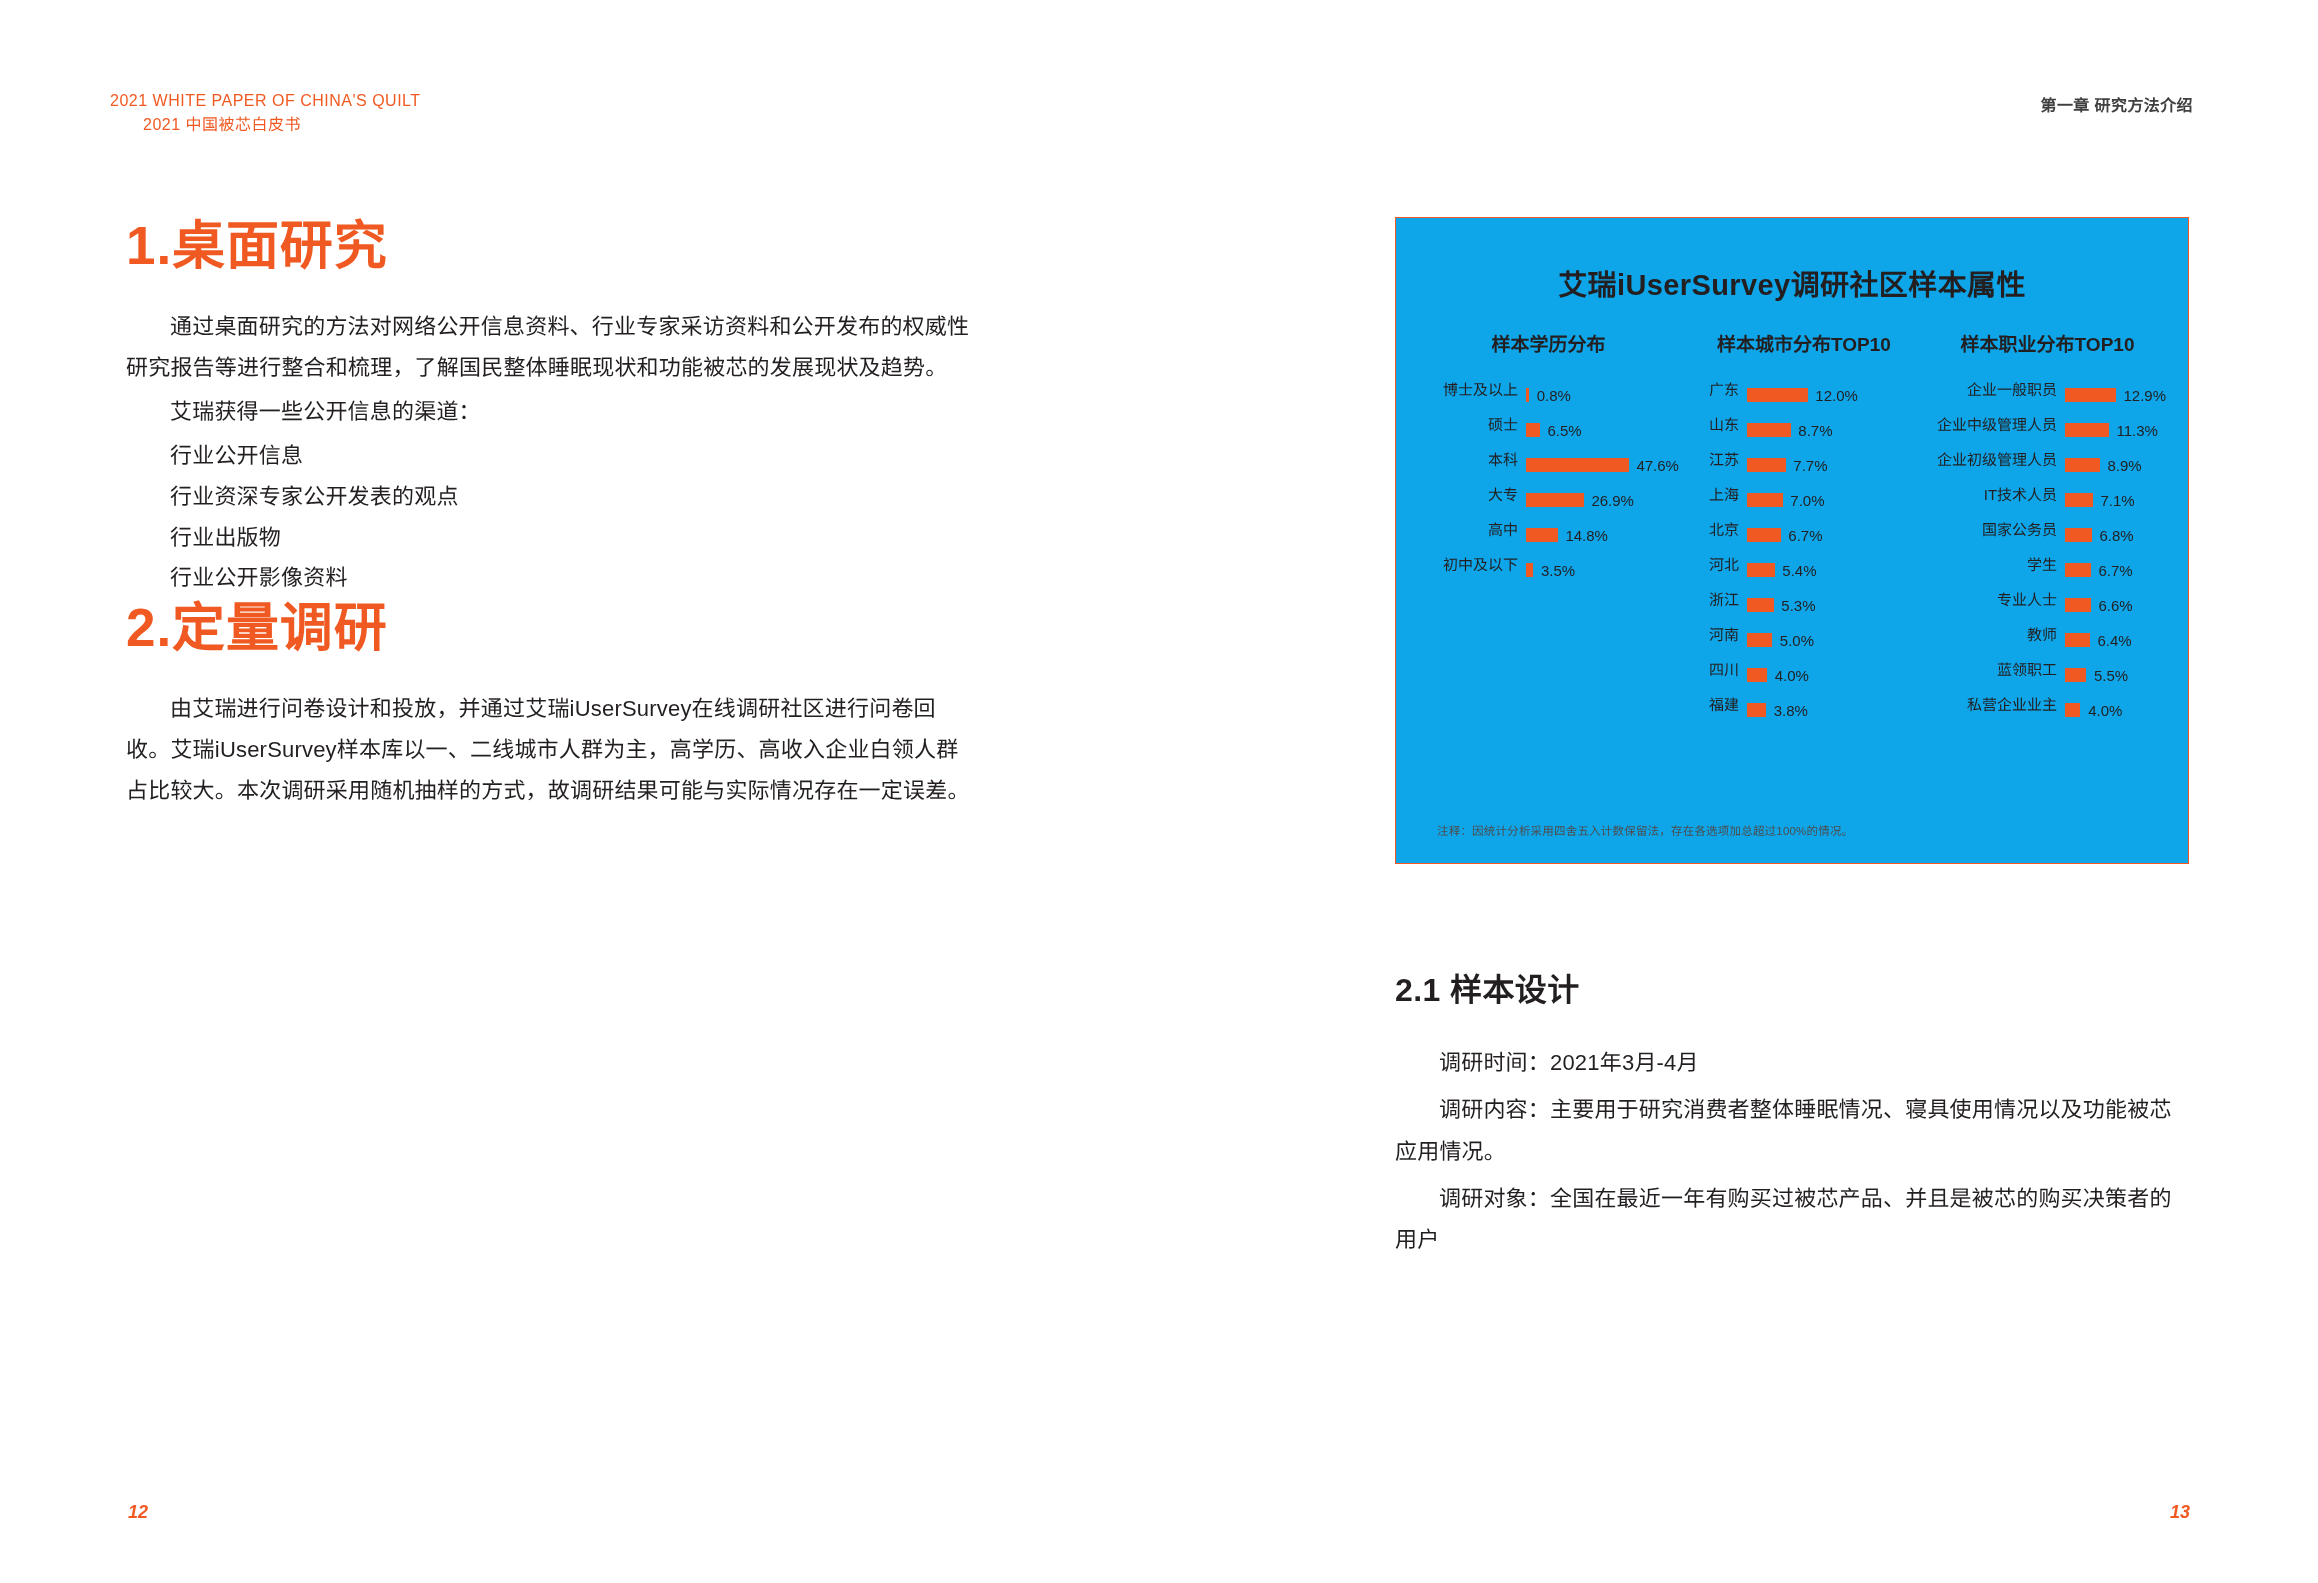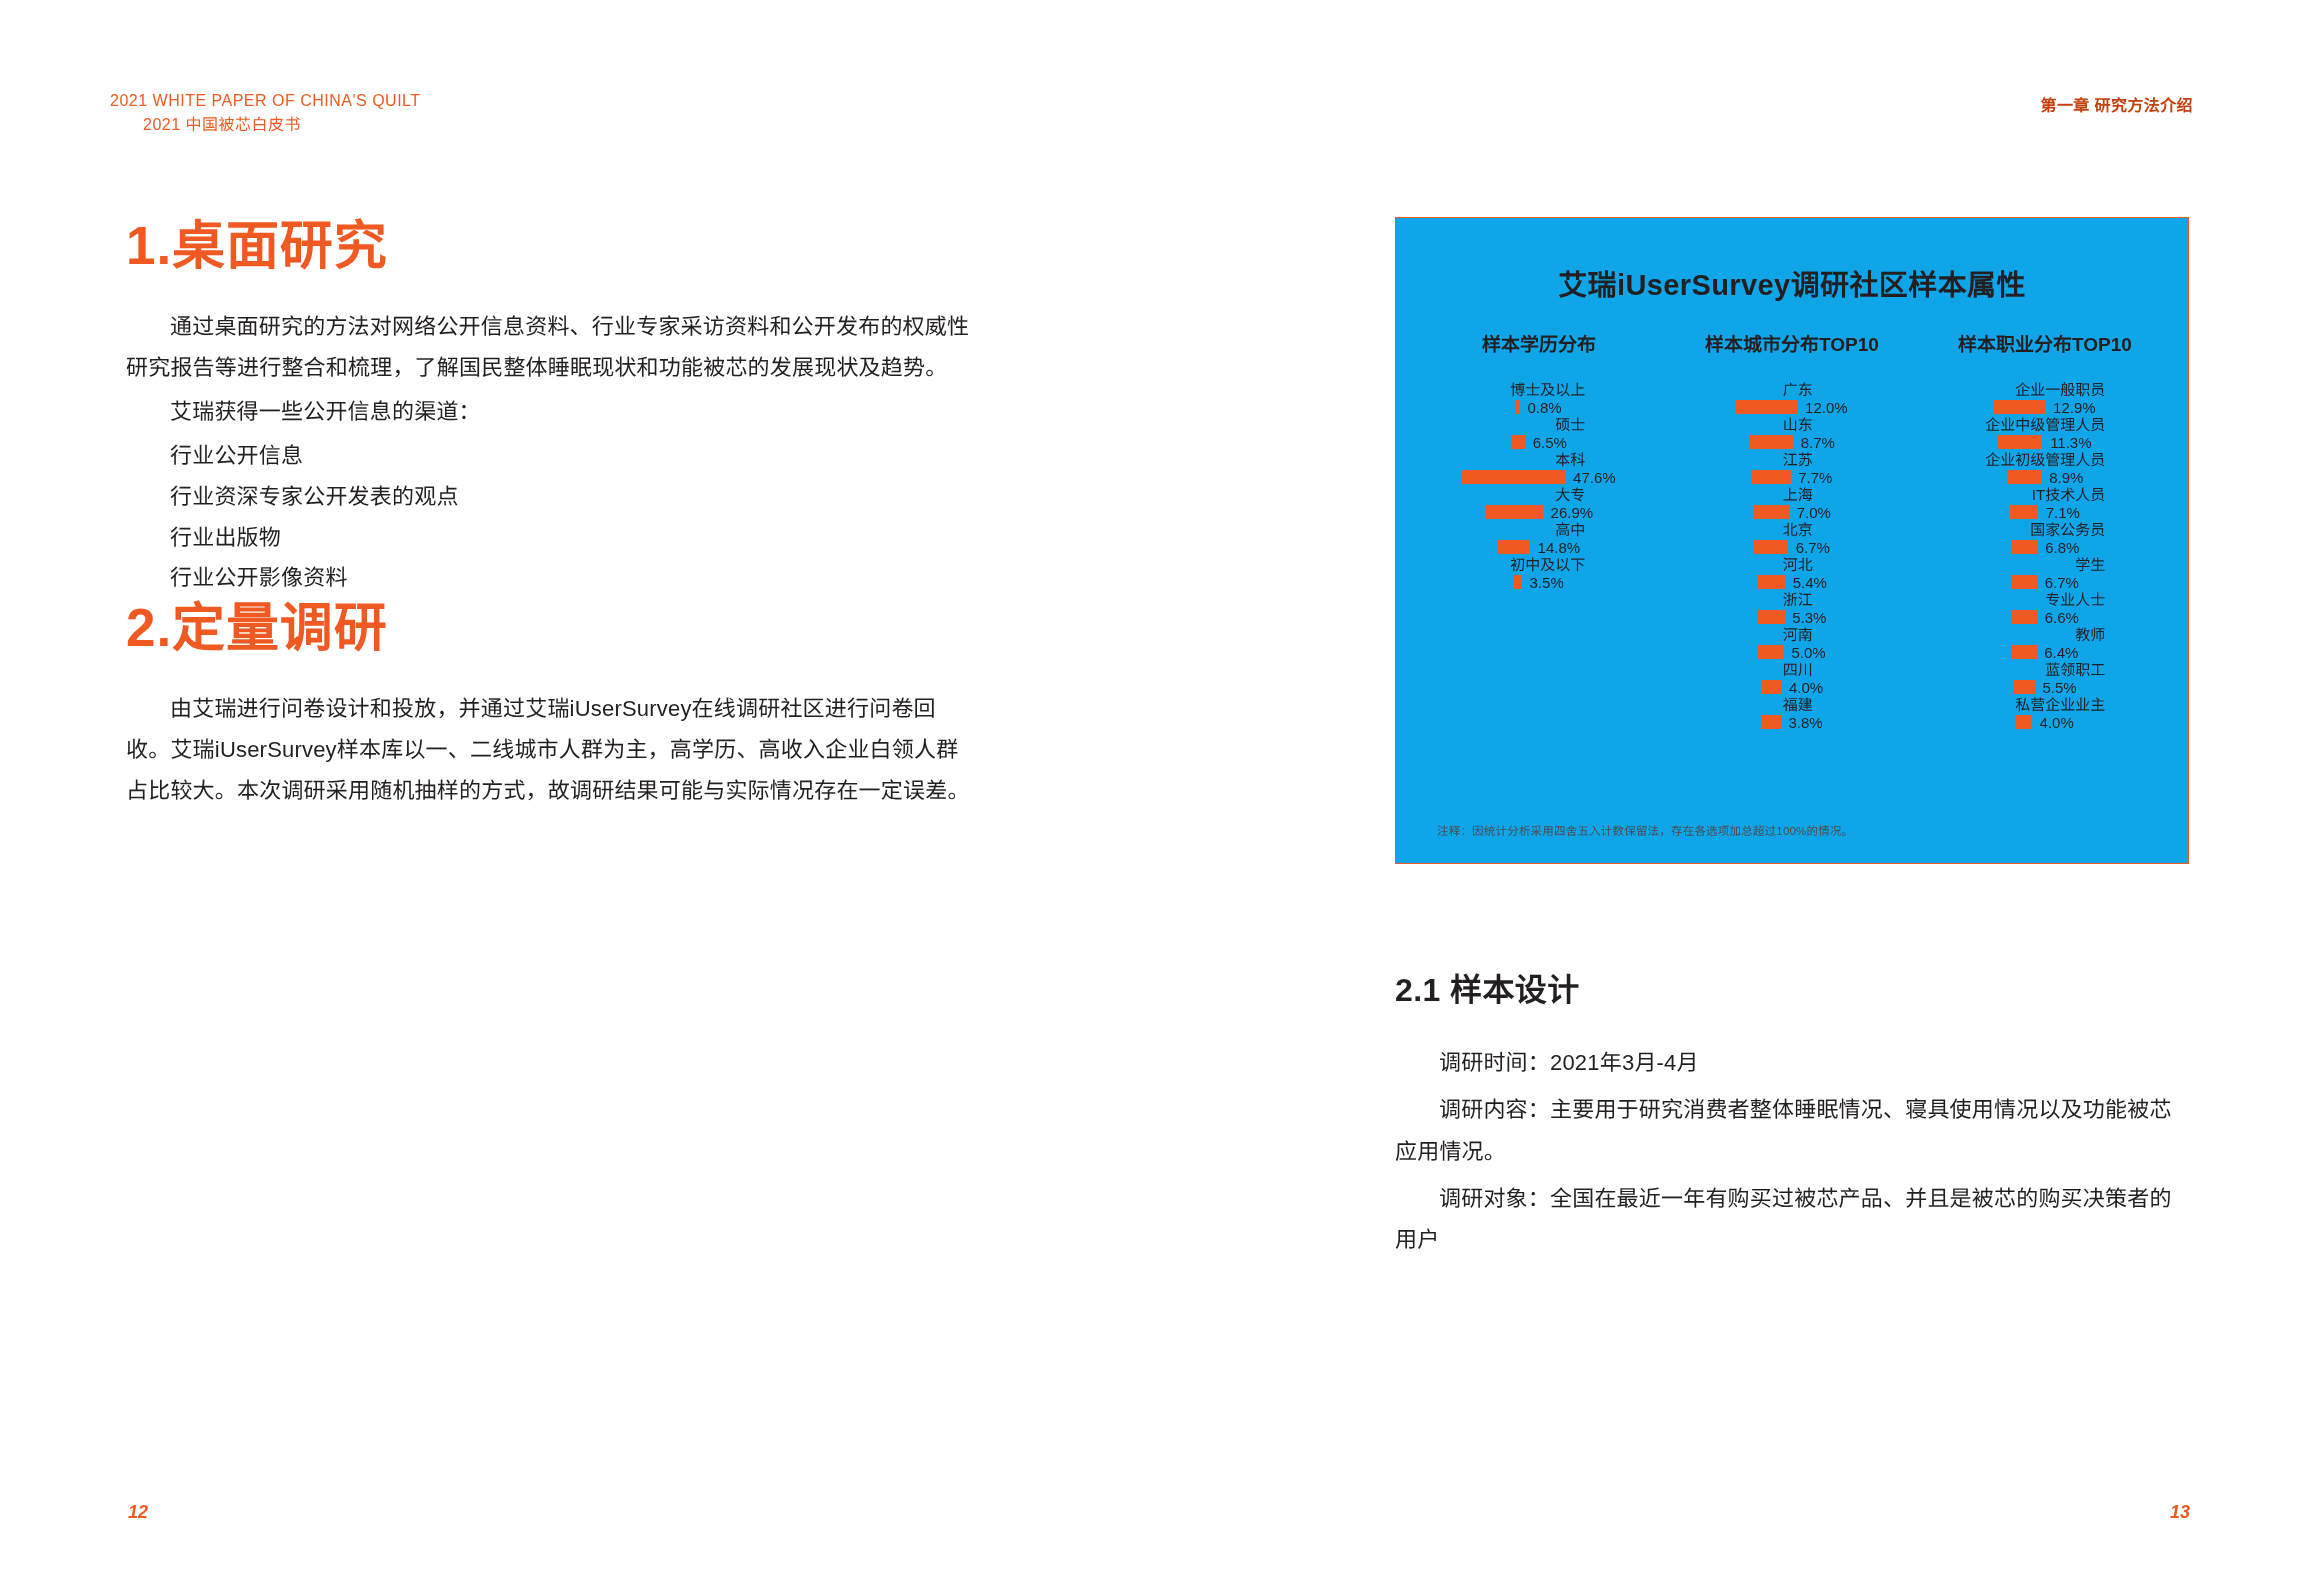--- a/index.html
+++ b/index.html
@@ -38,21 +38,21 @@
     color: #f05a22;
     font-weight: 500;
     letter-spacing: 0.5px;
     margin-left: 33px;
   }
   .hdr-right {
     position: absolute;
     right: 126px;
     top: 92px;
     font-size: 16px;
-    color: #c2410c;
+    color: #404040;
     font-weight: 700;
     letter-spacing: 0.4px;
     text-align: right;
   }
 
   
   .left-col {
     position: absolute;
     left: 126px;
     top: 217px;
@@ -138,23 +138,21 @@
     text-align: center;
     font-size: 19px;
     font-weight: 700;
     color: #231f20;
     margin-bottom: 22px;
     white-space: nowrap;
   }
 
   .bar-row {
     display: flex;
-    align-items: center;
     height: 35px;
-    flex-direction: column;
   }
   .bar-label {
     font-size: 15px;
     color: #231f20;
     text-align: right;
     white-space: nowrap;
     padding-right: 7.7px;
   }
   .bar-wrap {
     flex: 1 1 auto;

